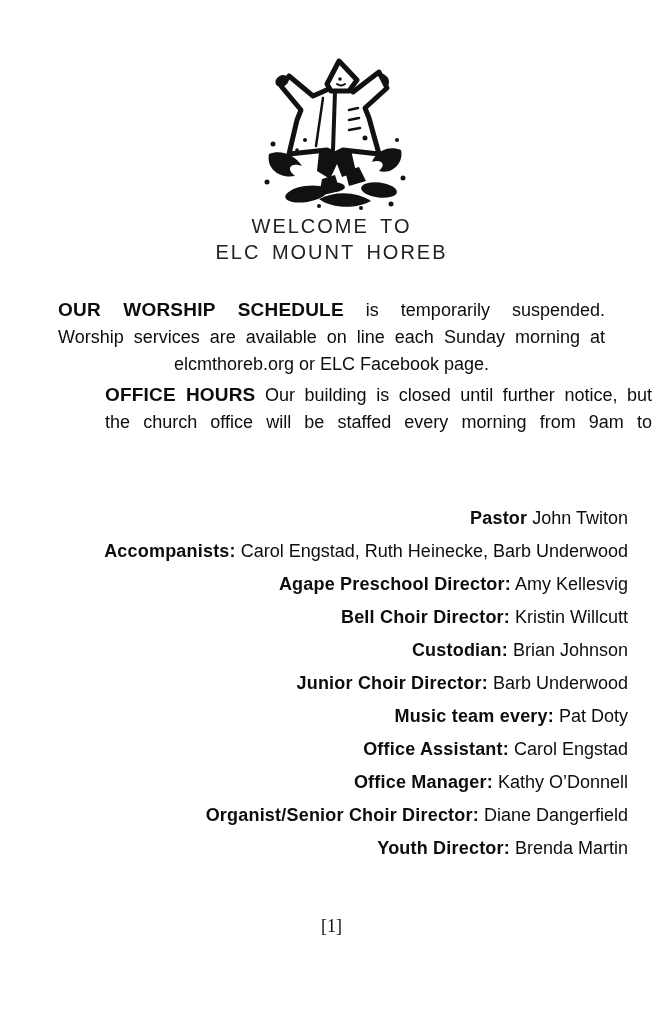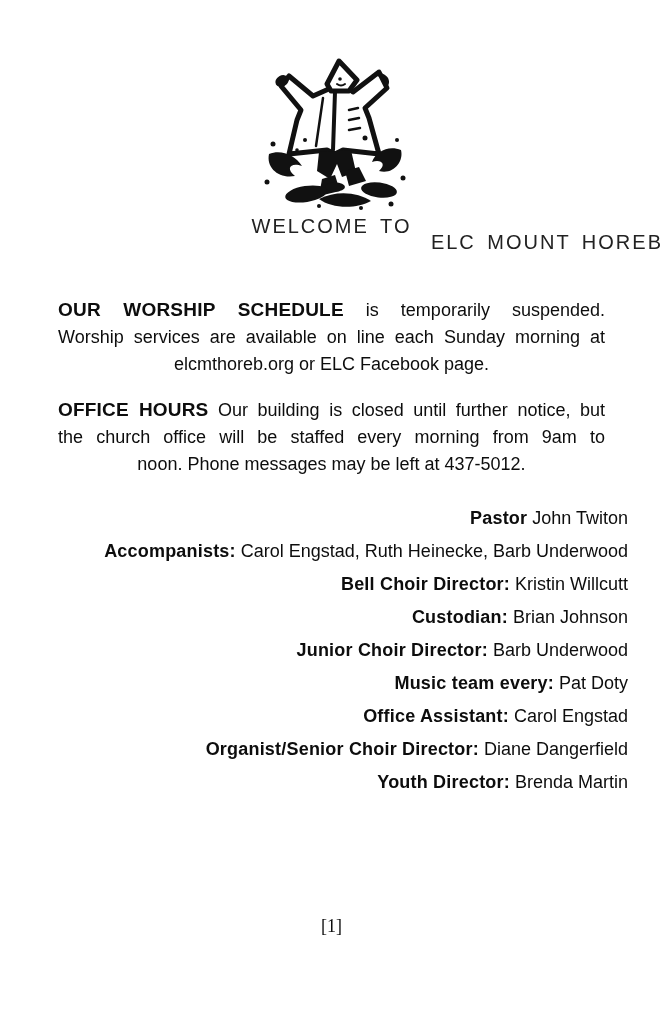--- a/index.html
+++ b/index.html
@@ -13,27 +13,27 @@
     overflow:hidden;
   }
   .illus{position:absolute;left:261px;top:58px;width:148px;height:154px;}
   .title{
     position:absolute;left:0;width:100%;
     text-align:center;
     font-size:20px;letter-spacing:2px;word-spacing:4px;
     color:#222222;white-space:nowrap;
   }
   .title1{top:215px;}
-  .title2{top:231px;text-align:right;}
+  .title2{top:241px;}
   .para{
     position:absolute;left:58px;width:547px;
     font-size:18px;line-height:27px;
   }
   .para1{top:296px;}
-  .para2{top:396px;}
+  .para2{top:381px;margin-left:47px;}
   .jline{text-align:justify;text-align-last:justify;-moz-text-align-last:justify;}
   .lline{text-align:center;}
   .lead{font-weight:bold;font-size:19px;letter-spacing:.2px;}
   .staff-heading{
     position:absolute;left:58px;top:478px;
     font-size:20px;font-weight:bold;letter-spacing:.3px;
   }
   .staff-list{position:absolute;left:88px;top:509px;width:540px;text-align:right;}
   .staff-row{
     font-size:18px;line-height:19px;
@@ -100,31 +100,32 @@
 
   <div class="para para1">
     <div class="jline"><span class="lead">OUR WORSHIP SCHEDULE</span><span> is temporarily suspended.</span></div>
     <div class="jline"><span>Worship services are available on line each Sunday morning at</span></div>
     <div class="lline"><span>elcmthoreb.org or ELC Facebook page.</span></div>
   </div>
 
   <div class="para para2">
     <div class="jline"><span class="lead">OFFICE HOURS</span><span> Our building is closed until further notice, but</span></div>
     <div class="jline"><span>the church office will be staffed every morning from 9am to</span></div>
-    <div class="lline"><span>noon. Phone messages may be left at 437-5012.</span></div>
   </div>
 
 
   <div class="staff-list">
     <div class="staff-row"><b>Pastor</b><span> John Twiton</span></div>
     <div class="staff-row"><b>Accompanists:</b><span> Carol Engstad, Ruth Heinecke, Barb Underwood</span></div>
+    <div class="staff-row"><b>Agape Preschool Director:</b><span> Amy Kellesvig</span></div>
     <div class="staff-row"><b>Bell Choir Director:</b><span> Kristin Willcutt</span></div>
     <div class="staff-row"><b>Custodian:</b><span> Brian Johnson</span></div>
     <div class="staff-row"><b>Junior Choir Director:</b><span> Barb Underwood</span></div>
     <div class="staff-row"><b>Music team every:</b><span> Pat Doty</span></div>
     <div class="staff-row"><b>Office Assistant:</b><span> Carol Engstad</span></div>
+    <div class="staff-row"><b>Office Manager:</b><span> Kathy O’Donnell</span></div>
     <div class="staff-row"><b>Organist/Senior Choir Director:</b><span> Diane Dangerfield</span></div>
     <div class="staff-row"><b>Youth Director:</b><span> Brenda Martin</span></div>
   </div>
 
   <div class="page-number">[1]</div>
 
 </div>
 
 </body></html>

